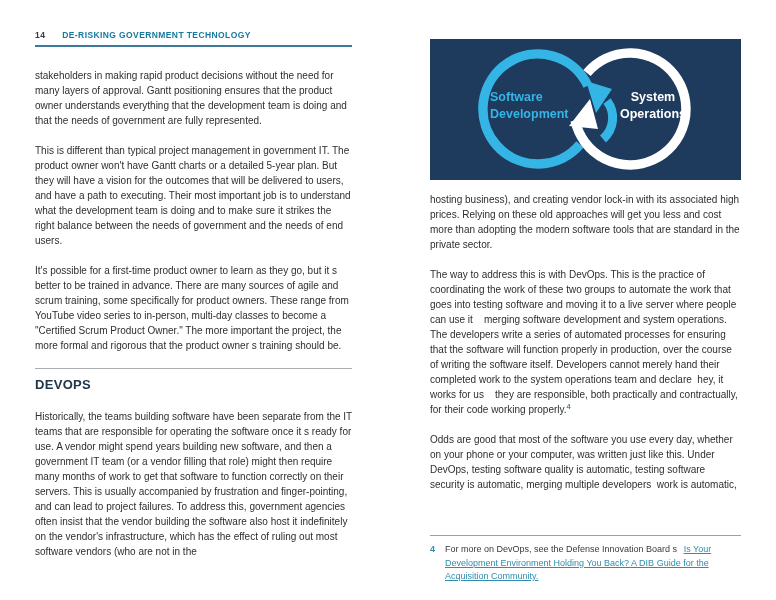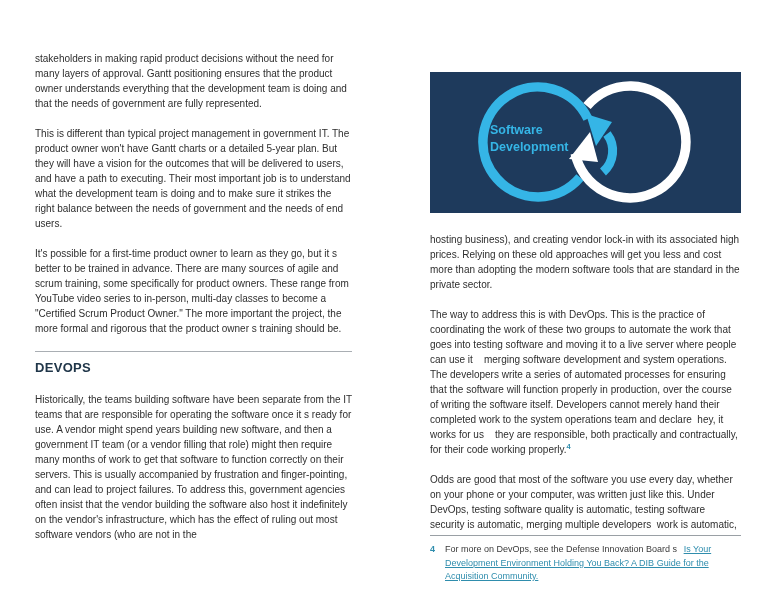--- a/index.html
+++ b/index.html
@@ -16,42 +16,46 @@
   .page-left .hdr .htitle{margin-left:17px;}
   .page-right .hdr{justify-content:space-between;}
 
   .content{margin-top:21px;color:#2e2e2e;font-size:10px;line-height:15px;}
   .content p{margin:0 0 15px 0;}
   .content p:last-child{margin-bottom:0;}
 
   .section-rule{border:none;border-top:1px solid #a9aeb3;margin:0 0 8px 0;}
   .section-heading{margin:6px 0 17px 0;font-size:13px;letter-spacing:0.3px;color:#203649;}
 
-  .figure{position:relative;width:311px;height:141px;margin-top:42px;text-decoration:underline;}
+  .figure{position:relative;width:311px;height:141px;margin-top:9px;text-decoration:underline;}
   .figure svg{display:block;}
   .fig-label{position:absolute;font-weight:bold;font-size:12.5px;line-height:1.32;}
   .fig-label.dev{left:60px;top:50px;width:100px;color:#35b5e6;text-align:left;}
   .fig-label.ops{left:183px;top:50px;width:80px;color:#ffffff;text-align:center;}
 
-  .rc{margin-top:19px;}
+  .rc{margin-top:12px;}
 
   sup.fnref{color:#2f8dad;font-size:7.5px;font-weight:bold;line-height:0;}
 
   .footnote{position:absolute;top:505px;left:0;width:311px;border-top:1px solid #9aa0a5;
             padding-top:7px;font-size:9px;line-height:13.5px;color:#3a3a3a;}
   .fn-inner{position:relative;padding-left:15px;}
   .fn-marker{position:absolute;left:0;top:0;color:#2f8dad;font-weight:bold;}
   .fn-link{color:#2f8dad;text-decoration:underline;margin-left:4px;cursor:pointer;}
 </style>
 </head>
 <body>
 
 <div class="spread">
 
   <div class="page page-left">
+    <div class="hdr">
+      <span class="pnum">14</span>
+      <span class="htitle">DE-RISKING GOVERNMENT TECHNOLOGY</span>
+    </div>
     <div class="content">
       <p>stakeholders in making rapid product decisions without the need for many layers of approval. Gantt positioning ensures that the product owner understands everything that the development team is doing and that the needs of government are fully represented.</p>
       <p>This is different than typical project management in government IT. The product owner won't have Gantt charts or a detailed 5-year plan. But they will have a vision for the outcomes that will be delivered to users, and have a path to executing. Their most important job is to understand what the development team is doing and to make sure it strikes the right balance between the needs of government and the needs of end users.</p>
       <p>It's possible for a first-time product owner to learn as they go, but it s better to be trained in advance. There are many sources of agile and scrum training, some specifically for product owners. These range from YouTube video series to in-person, multi-day classes to become a "Certified Scrum Product Owner." The more important the project, the more formal and rigorous that the product owner s training should be.</p>
       <hr class="section-rule">
       <h2 class="section-heading">DEVOPS</h2>
       <p>Historically, the teams building software have been separate from the IT teams that are responsible for operating the software once it s ready for use. A vendor might spend years building new software, and then a government IT team (or a vendor filling that role) might then require many months of work to get that software to function correctly on their servers. This is usually accompanied by frustration and finger-pointing, and can lead to project failures. To address this, government agencies often insist that the vendor building the software also host it indefinitely on the vendor's infrastructure, which has the effect of ruling out most software vendors (who are not in the</p>
     </div>
   </div>
 
@@ -62,20 +66,21 @@
         <rect x="0" y="0" width="311" height="141" fill="#1e3a5c"></rect>
 
         <path d="M 150 105.4 A 55 55 0 1 1 157.8 46.8" fill="none" stroke-width="9.5" stroke="#35b5e6"></path>
         <polygon points="156,42 182,50 166,74" fill="#35b5e6"></polygon>
         <path d="M 177 62 A 28 28 0 0 1 173 100" fill="none" stroke-width="9" stroke="#35b5e6"></path>
 
         <path d="M 157 34 A 56 56 0 1 1 145.2 81.6" fill="none" stroke-width="9.5" stroke="#ffffff"></path>
         <polygon points="160,60 139,87 168,90" fill="#ffffff"></polygon>
       </svg>
       <div class="fig-label dev">Software Development</div>
+      <div class="fig-label ops">System Operations</div>
     </div>
 
     <div class="content rc">
       <p>hosting business), and creating vendor lock-in with its associated high prices. Relying on these old approaches will get you less and cost more than adopting the modern software tools that are standard in the private sector.</p>
       <p><span>The way to address this is with DevOps. This is the practice of coordinating the work of these two groups to automate the work that goes into testing software and moving it to a live server where people can use it&nbsp;&nbsp;&nbsp; merging software development and system operations. The developers write a series of automated processes for ensuring that the software will function properly in production, over the course of writing the software itself. Developers cannot merely hand their completed work to the system operations team and declare &nbsp;hey, it works for us&nbsp;&nbsp;&nbsp; they are responsible, both practically and contractually, for their code working properly.</span><sup class="fnref">4</sup></p>
       <p>Odds are good that most of the software you use every day, whether on your phone or your computer, was written just like this. Under DevOps, testing software quality is automatic, testing software security is automatic, merging multiple developers&nbsp; work is automatic,</p>
     </div>
 
     <div class="footnote">
       <div class="fn-inner">

